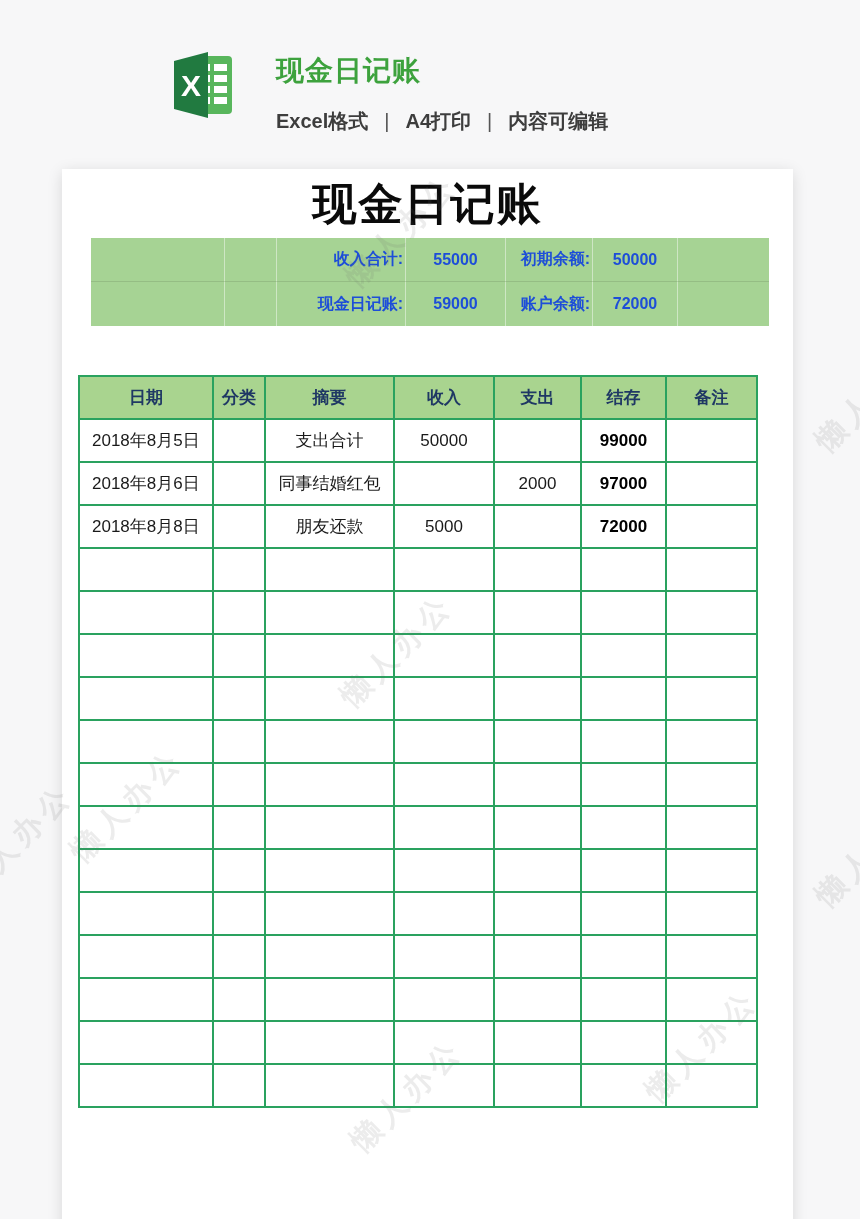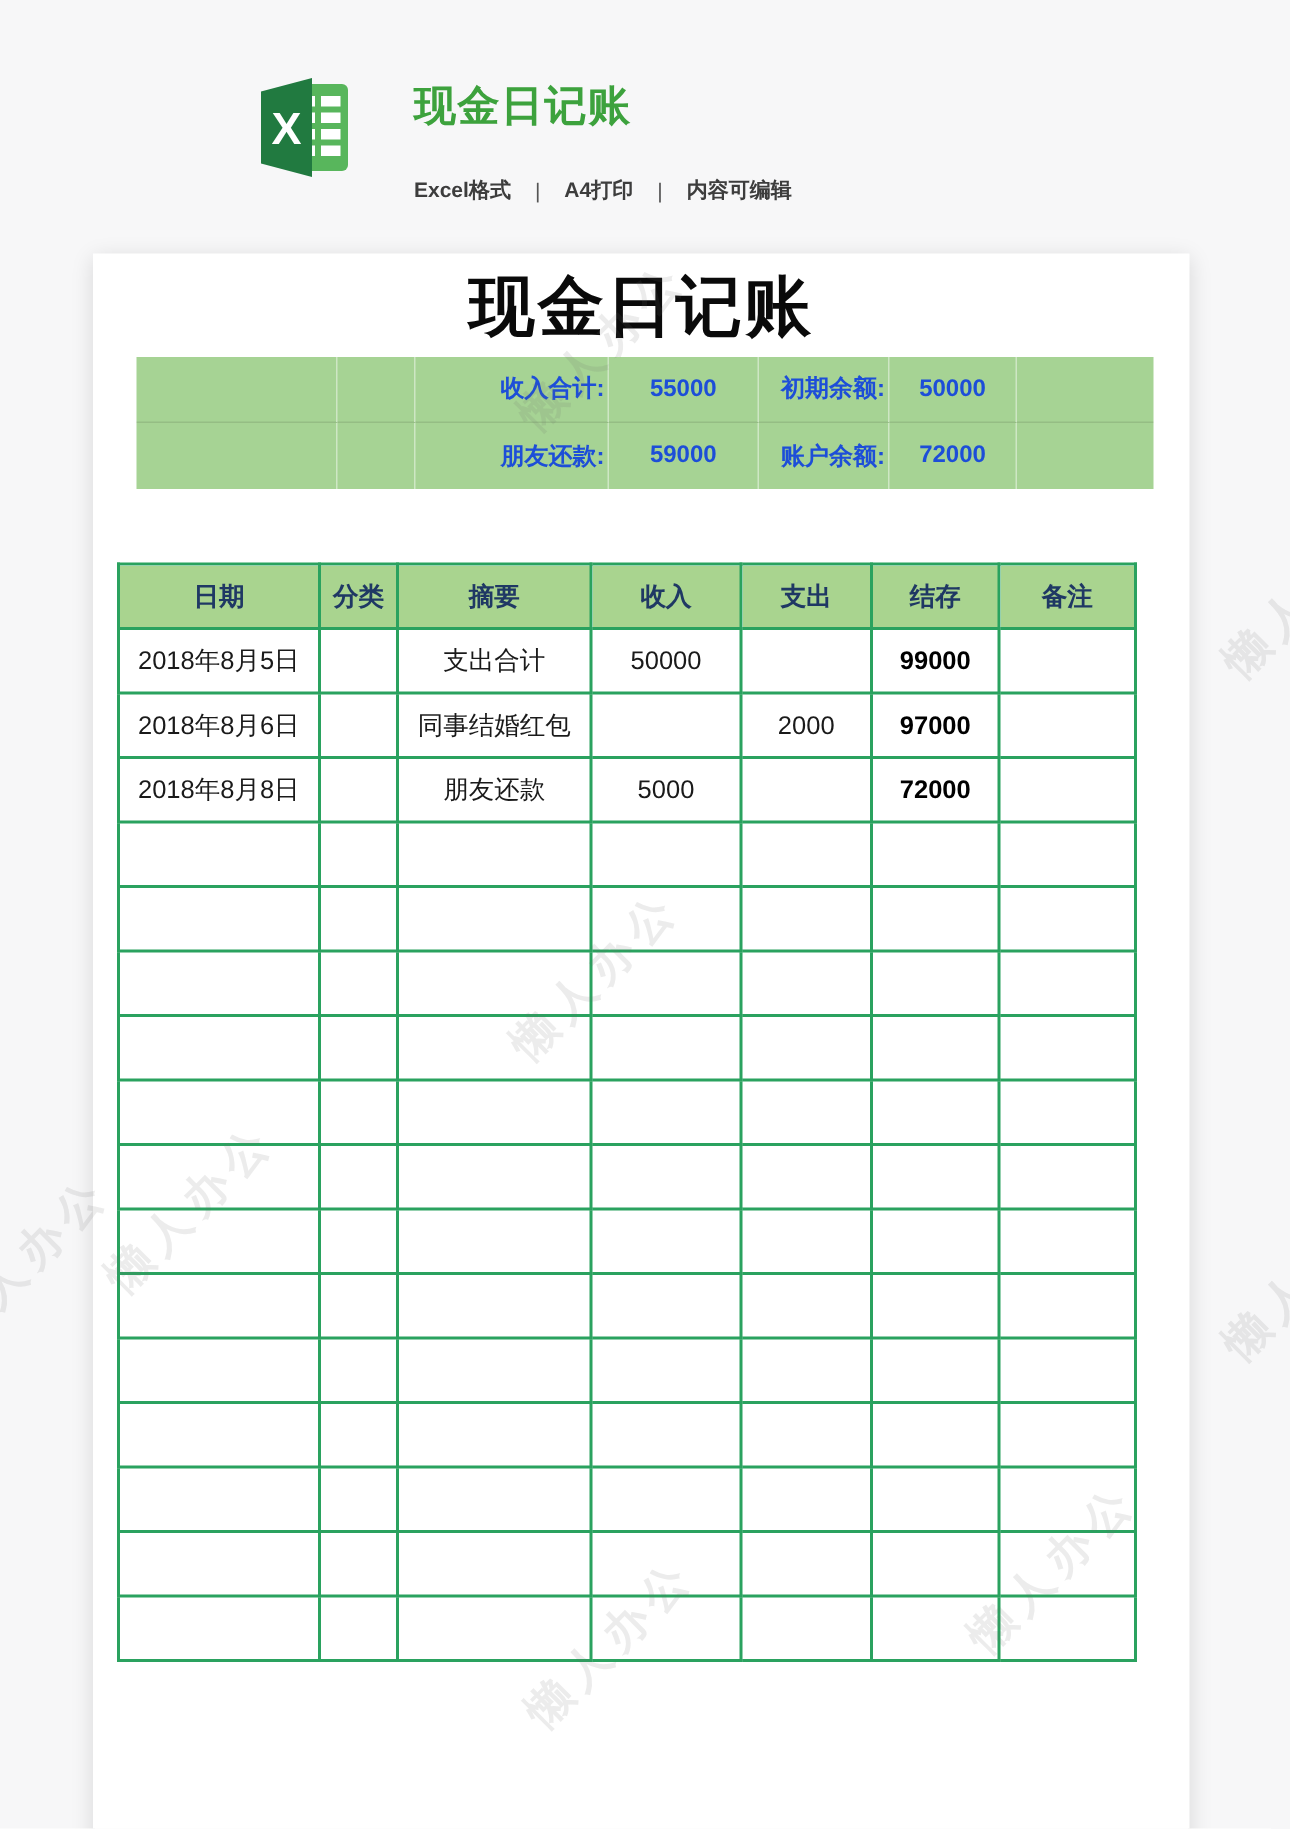--- a/index.html
+++ b/index.html
@@ -8,21 +8,21 @@
     font-family:"Liberation Sans","DejaVu Sans",sans-serif;
     background:#f7f7f8;
     position:relative;
     overflow:hidden;
   }
   
   .promo-header { position:absolute; left:170px; top:46px; display:flex; align-items:flex-start; }
   .excel-logo { width:64px; height:78px; margin-right:42px; }
   .promo-text { padding-top:6px; }
   .promo-title { font-size:28px; font-weight:bold; color:#3da23d; letter-spacing:1px; }
-  .promo-sub { margin-top:28px; font-size:14px; font-weight:bold; color:#3d3d3d; display:flex; align-items:center; }
+  .promo-sub { margin-top:18px; font-size:20px; font-weight:bold; color:#3d3d3d; display:flex; align-items:center; }
   .promo-sub .sep { margin:0 16px; color:#555; font-weight:normal; }
   
   .page {
     position:absolute; left:62px; top:169px; width:731px; height:1100px;
     background:#ffffff;
     box-shadow:0 3px 14px rgba(0,0,0,0.13);
   }
   .doc-title {
     position:absolute; top:6px; left:0; width:100%;
     text-align:center; font-size:44px; font-weight:bold; color:#0a0a0a;
@@ -104,21 +104,21 @@
     <div class="cell r1"></div>
     <div class="cell r1"></div>
     <div class="cell r1 lab">收入合计:</div>
     <div class="cell r1">55000</div>
     <div class="cell r1 lab">初期余额:</div>
     <div class="cell r1">50000</div>
     <div class="cell r1"></div>
 
     <div class="cell"></div>
     <div class="cell"></div>
-    <div class="cell lab">朋友还款:</div>
+    <div class="cell lab">现金日记账:</div>
     <div class="cell">59000</div>
     <div class="cell lab">账户余额:</div>
     <div class="cell">72000</div>
     <div class="cell"></div>
   </div>
 
   <div class="table-wrap">
     <table class="journal">
       <colgroup>
         <col class="c1">

